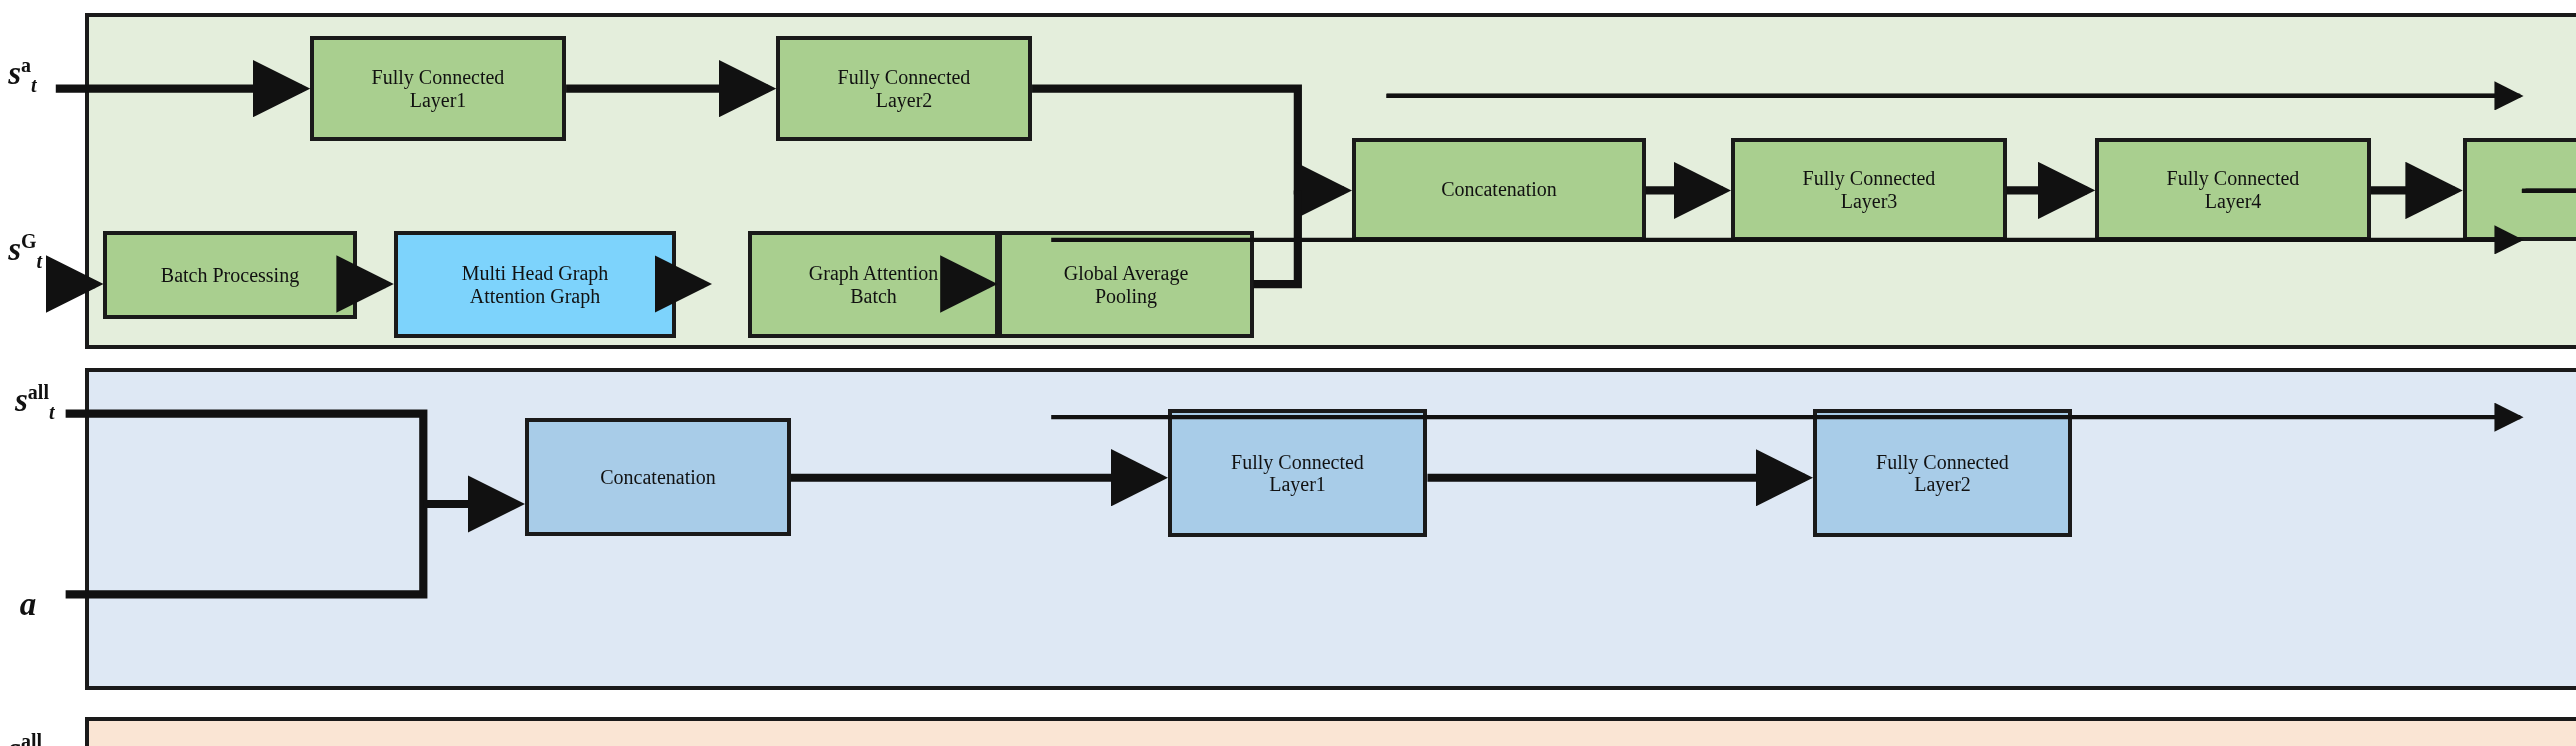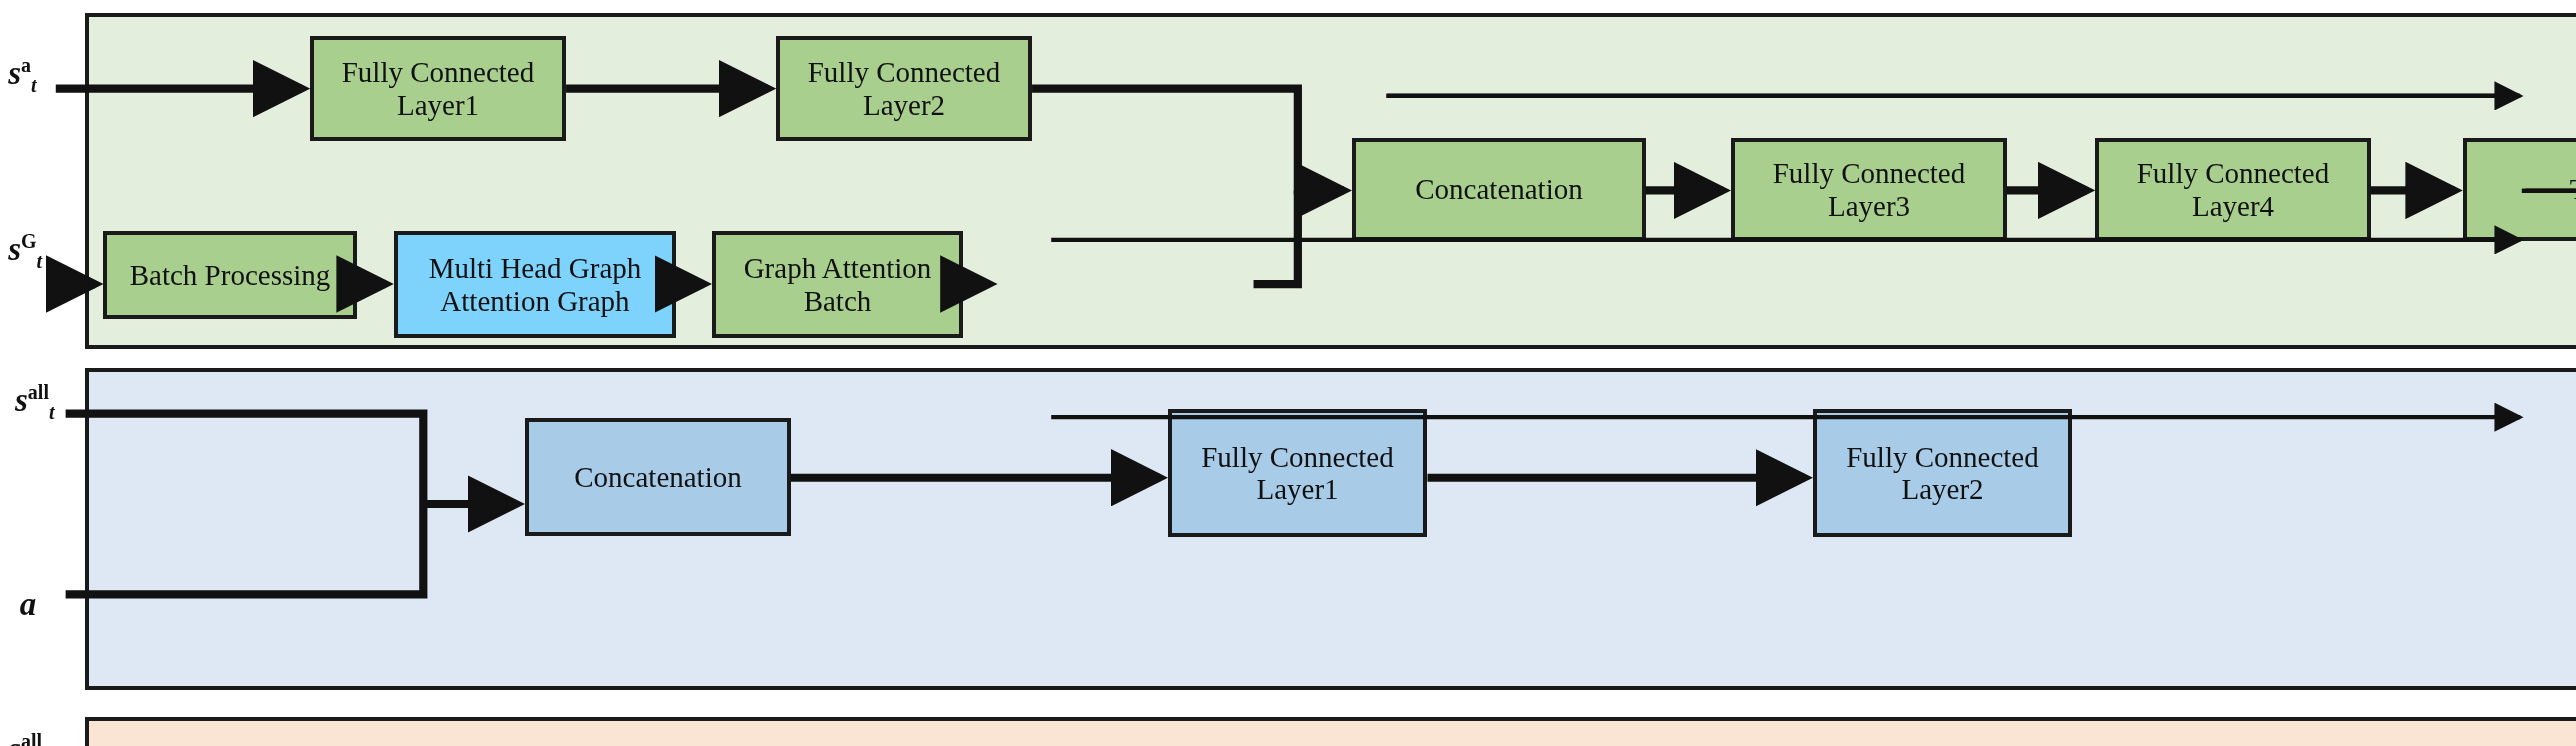--- a/index.html
+++ b/index.html
@@ -5,21 +5,21 @@
   html,body{margin:0;padding:0;background:#ffffff;}
   body{
     font-family:"Liberation Serif", serif;
     width:2576px;height:747px;position:relative;overflow:hidden;
   }
   #stage{position:absolute;left:0;top:0;width:2576px;height:747px;text-decoration:underline;}
   .panel{position:absolute;border:4.2px solid #1a1a1a;box-sizing:border-box;}
   .node{
     position:absolute;box-sizing:border-box;border:4.2px solid #1a1a1a;
     display:flex;align-items:center;justify-content:center;text-align:center;
-    font-size:29px;line-height:1.12;color:#111;padding:1.7px 5px;
+    font-size:20px;line-height:1.12;color:#111;padding:1.7px 5px;
   }
   .node span{display:block;}
   .io-label{
     position:absolute;font-size:33px;color:#111;white-space:nowrap;
     font-style:italic;font-weight:bold;
   }
   .io-label .sup{font-size:20px;vertical-align:super;font-style:normal;font-weight:bold;}
   .io-label .sub{font-size:20px;vertical-align:sub;font-style:italic;font-weight:bold;}
   svg.wires{position:absolute;left:0;top:0;width:2576px;height:747px;pointer-events:none;}
   .wire{stroke:#111;stroke-width:5;fill:none;}
@@ -58,27 +58,33 @@
     </div>
   </div>
 
   <div class="node" style="left: 394px; top: 231px; width: 282px; height: 107px; background: #7dd3fc; border-width: 4.2px;">
     <div>
       <span>Multi Head Graph</span>
       <span>Attention  Graph</span>
     </div>
   </div>
 
-  <div class="node" style="left: 712px; top: 231px; width: 251px; height: 107px; background: rgb(169, 207, 143); border-width: 4.2px;">
+  <div class="node" style="left: 748px; top: 231px; width: 251px; height: 107px; background: rgb(169, 207, 143); border-width: 4.2px;">
     <div>
       <span>Graph Attention</span>
       <span>Batch</span>
     </div>
   </div>
 
+  <div class="node" style="left: 998px; top: 231px; width: 256px; height: 107px; background: rgb(169, 207, 143); border-width: 4.2px;">
+    <div>
+      <span>Global Average</span>
+      <span>Pooling</span>
+    </div>
+  </div>
 
   <div class="node" style="left: 1352px; top: 138px; width: 294px; height: 103px; background: rgb(169, 207, 143); border-width: 4.2px;">
     <div>
       <span>Concatenation</span>
     </div>
   </div>
 
   <div class="node" style="left: 1731px; top: 138px; width: 276px; height: 103px; background: rgb(169, 207, 143); border-width: 4.2px;">
     <div>
       <span>Fully Connected</span>

